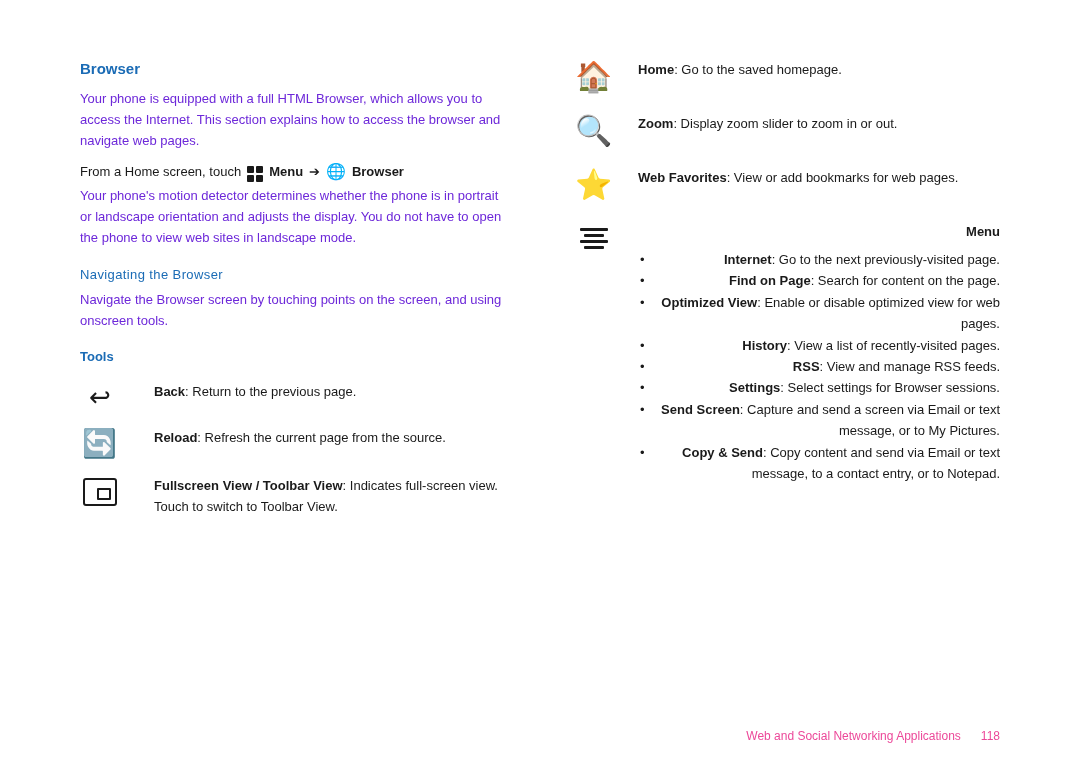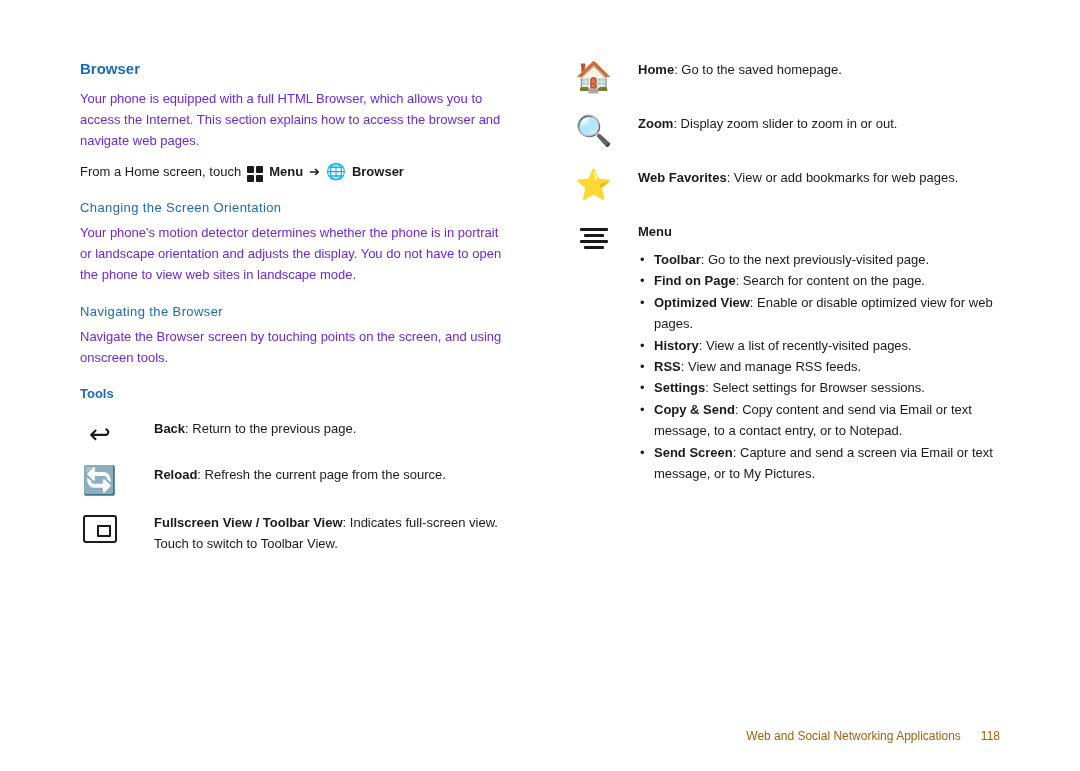--- a/index.html
+++ b/index.html
@@ -115,20 +115,21 @@
     .right-icon {
       font-size: 30px;
       min-width: 44px;
       text-align: center;
       line-height: 1;
       margin-top: 2px;
     }
     .right-text {
       font-size: 13px;
       line-height: 1.6;
+      text-align: right;
     }
     .bullet-list {
       margin-top: 4px;
       padding-left: 0;
       list-style: none;
     }
     .bullet-list li {
       font-size: 13px;
       line-height: 1.65;
       padding-left: 16px;
@@ -137,21 +138,21 @@
     .bullet-list li::before {
       content: '•';
       position: absolute;
       left: 2px;
     }
     .footer {
       position: absolute;
       bottom: 28px;
       right: 80px;
       font-size: 12px;
-      color: #a16207;
+      color: #ec4899;
     }
     .menu-label {
       font-weight: bold;
       font-size: 13px;
       margin-bottom: 6px;
     }
     .list-icon {
       display: flex;
       flex-direction: column;
       gap: 3px;
@@ -189,21 +190,20 @@
             <span></span>
             <span></span>
           </span>
       </span>
       <span class="bold">Menu</span>
       <span>➔</span>
       <span style="font-size:16px;">🌐</span>
       <span class="bold">Browser</span>
     </div>
 
-    <div class="sub-title">Changing the Screen Orientation</div>
     <p class="body-text">Your phone's motion detector determines whether the phone is in portrait or landscape orientation and adjusts the display. You do not have to open the phone to view web sites in landscape mode.</p>
 
     <div class="sub-title">Navigating the Browser</div>
     <p class="body-text">Navigate the Browser screen by touching points on the screen, and using onscreen tools.</p>
 
     <div class="tools-title">Tools</div>
 
     <div class="tool-row">
       <div class="tool-icon">↩</div>
       <div class="tool-text">
@@ -257,28 +257,28 @@
         <div class="list-icon">
           <div class="list-icon-line"></div>
           <div class="list-icon-line list-icon-line-short"></div>
           <div class="list-icon-line"></div>
           <div class="list-icon-line list-icon-line-short"></div>
         </div>
       </div>
       <div class="right-text">
         <div class="menu-label">Menu</div>
         <ul class="bullet-list" id="bullet-list">
-            <li><strong>Toolbar</strong>: Go to the next previously-visited page.</li>
+            <li><strong>Internet</strong>: Go to the next previously-visited page.</li>
             <li><strong>Find on Page</strong>: Search for content on the page.</li>
             <li><strong>Optimized View</strong>: Enable or disable optimized view for web pages.</li>
             <li><strong>History</strong>: View a list of recently-visited pages.</li>
             <li><strong>RSS</strong>: View and manage RSS feeds.</li>
             <li><strong>Settings</strong>: Select settings for Browser sessions.</li>
+            <li><strong>Send Screen</strong>: Capture and send a screen via Email or text message, or to My Pictures.</li>
             <li><strong>Copy &amp; Send</strong>: Copy content and send via Email or text message, to a contact entry, or to Notepad.</li>
-            <li><strong>Send Screen</strong>: Capture and send a screen via Email or text message, or to My Pictures.</li>
           </ul>
       </div>
     </div>
 
   </div>
 
 </div>
 
 <div class="footer">
   <span>Web and Social Networking Applications</span>

